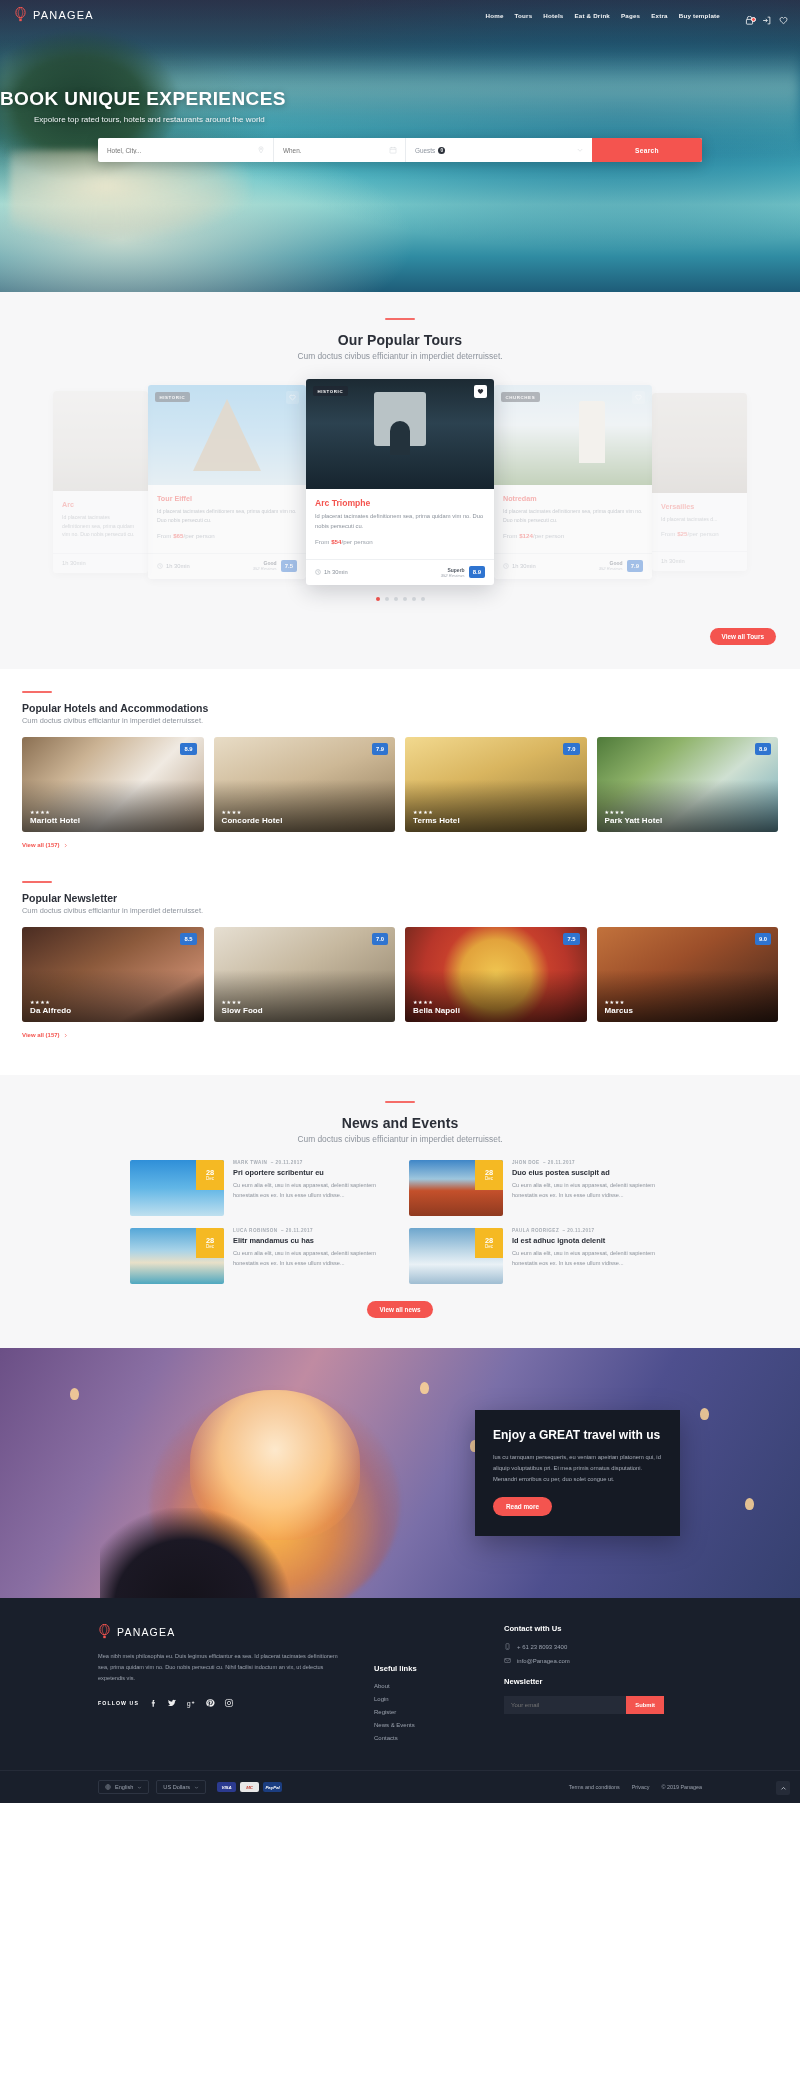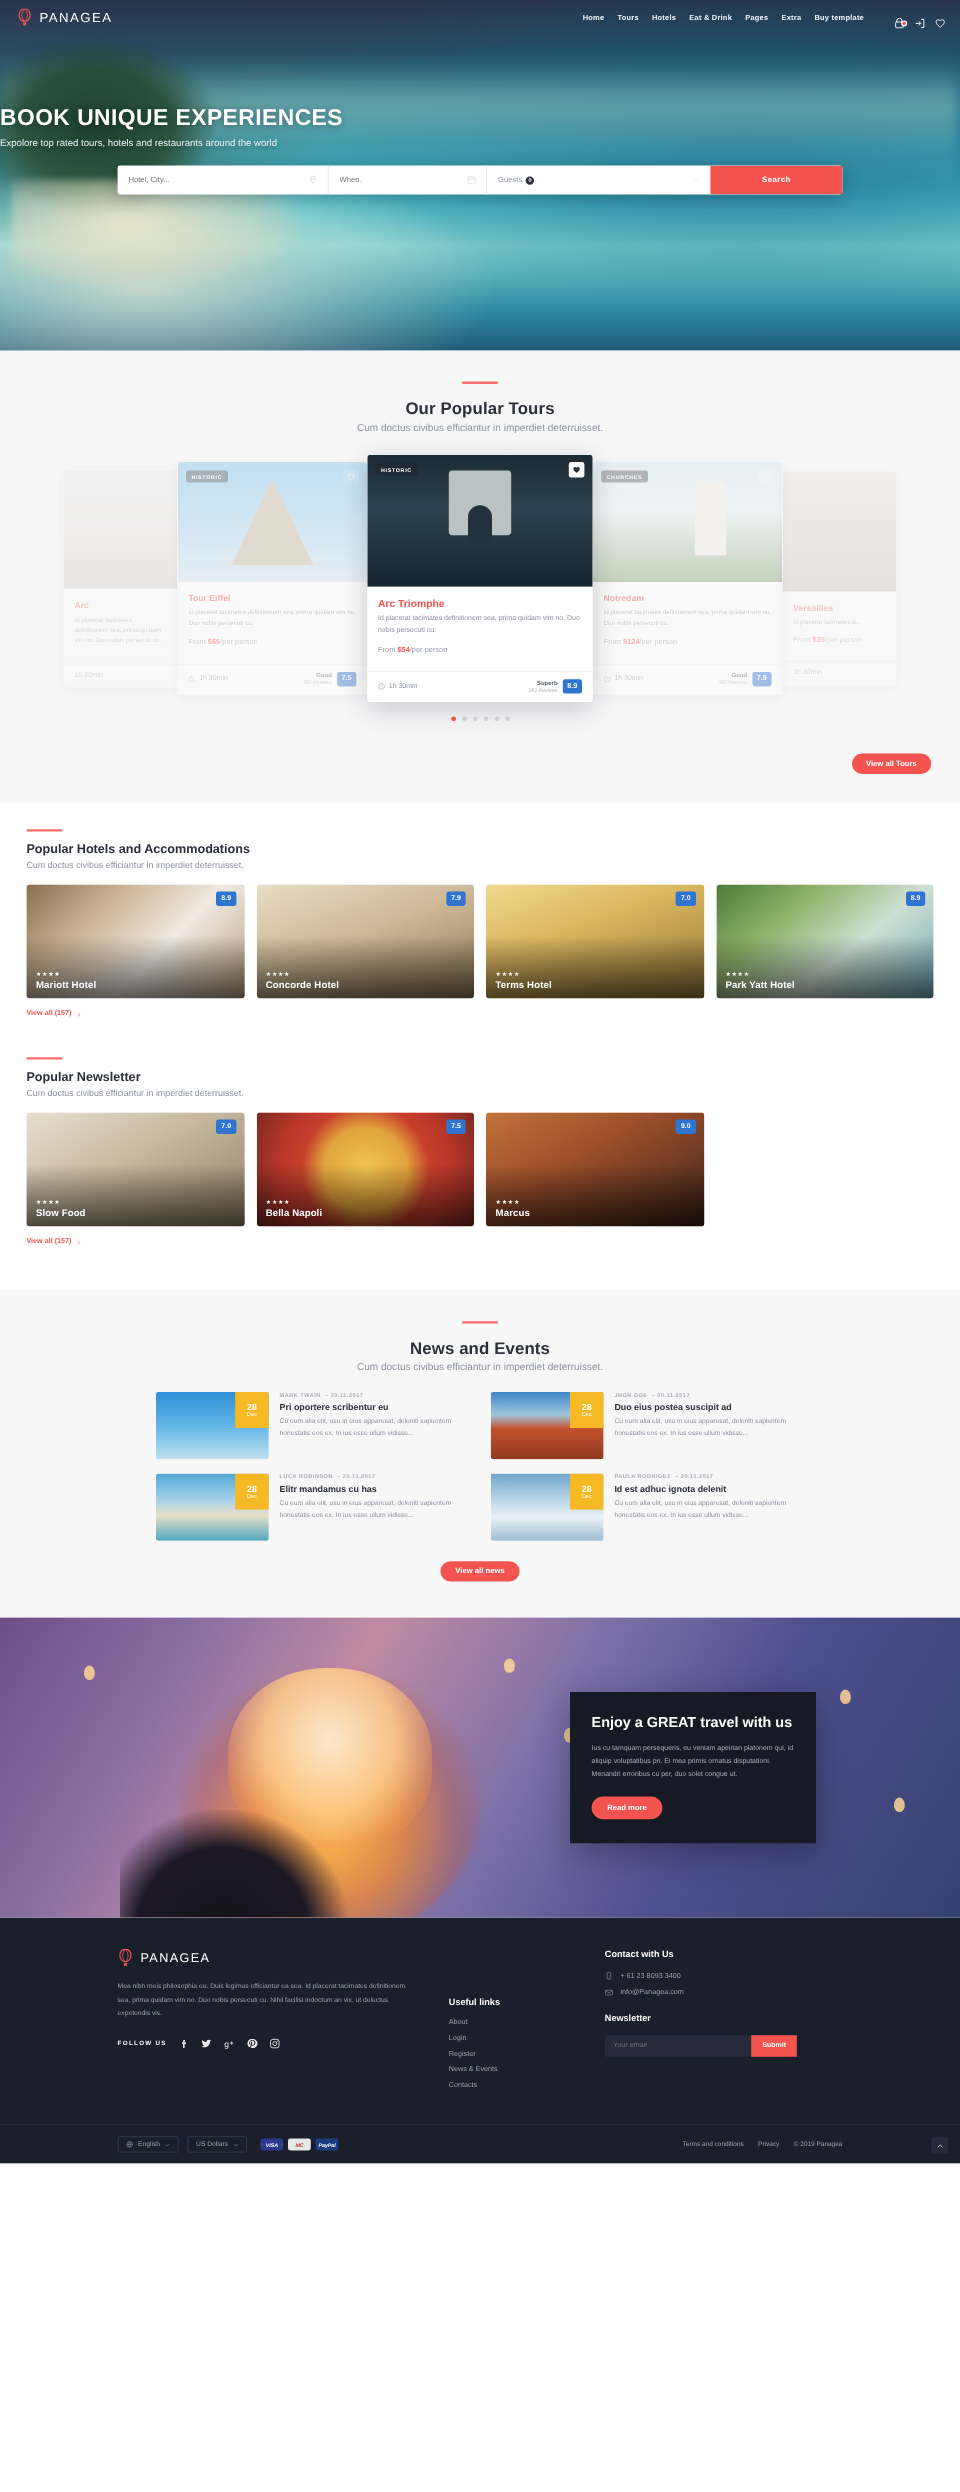--- a/index.html
+++ b/index.html
@@ -61,20 +61,21 @@
 
   
   .hero-content { position:relative; z-index:5; margin-top:58px; }
   .hero-title {
     color:#fff; font-size:19px; font-weight:700; letter-spacing:.4px;
     text-shadow:0 1px 6px rgba(0,0,0,.35);
   }
   .hero-sub {
     color:#f0f4f6; font-size:8px; margin-top:5px; font-weight:400;
     text-shadow:0 1px 4px rgba(0,0,0,.3);
+    padding-left:34px;
   }
 
   
   .searchbar {
     position:relative; z-index:5; margin:14px auto 0; width:604px; height:24px;
     display:flex; background:#fff; border-radius:2px; overflow:hidden;
     box-shadow:0 3px 14px rgba(0,0,0,.22);
   }
   .sfield { position:relative; display:flex; align-items:center; height:100%; border-right:1px solid #e9ecef; }
   .sfield.loc   { width:176px; padding:0 9px; }
@@ -608,20 +609,29 @@
   </section>
 
   <section class="sec-white block">
     <div class="sec-head-left">
       <div class="rule left"></div>
       <h2 class="sec-title-sm">Popular Newsletter</h2>
       <p class="sec-sub-sm">Cum doctus civibus efficiantur in imperdiet deterruisset.</p>
     </div>
     <div class="grid4">
       <div class="pcard">
+        <div class="ph ph-alfredo"></div>
+          <div class="shade"></div>
+        <span class="pscore">8.5</span>
+        <div class="pmeta">
+          <div class="stars">★★★★</div>
+          <div class="pname">Da Alfredo</div>
+        </div>
+      </div>
+      <div class="pcard">
         <div class="ph ph-slowfood"></div>
           <div class="shade"></div>
         <span class="pscore">7.0</span>
         <div class="pmeta">
           <div class="stars">★★★★</div>
           <div class="pname">Slow Food</div>
         </div>
       </div>
       <div class="pcard">
         <div class="ph ph-bella"></div>

